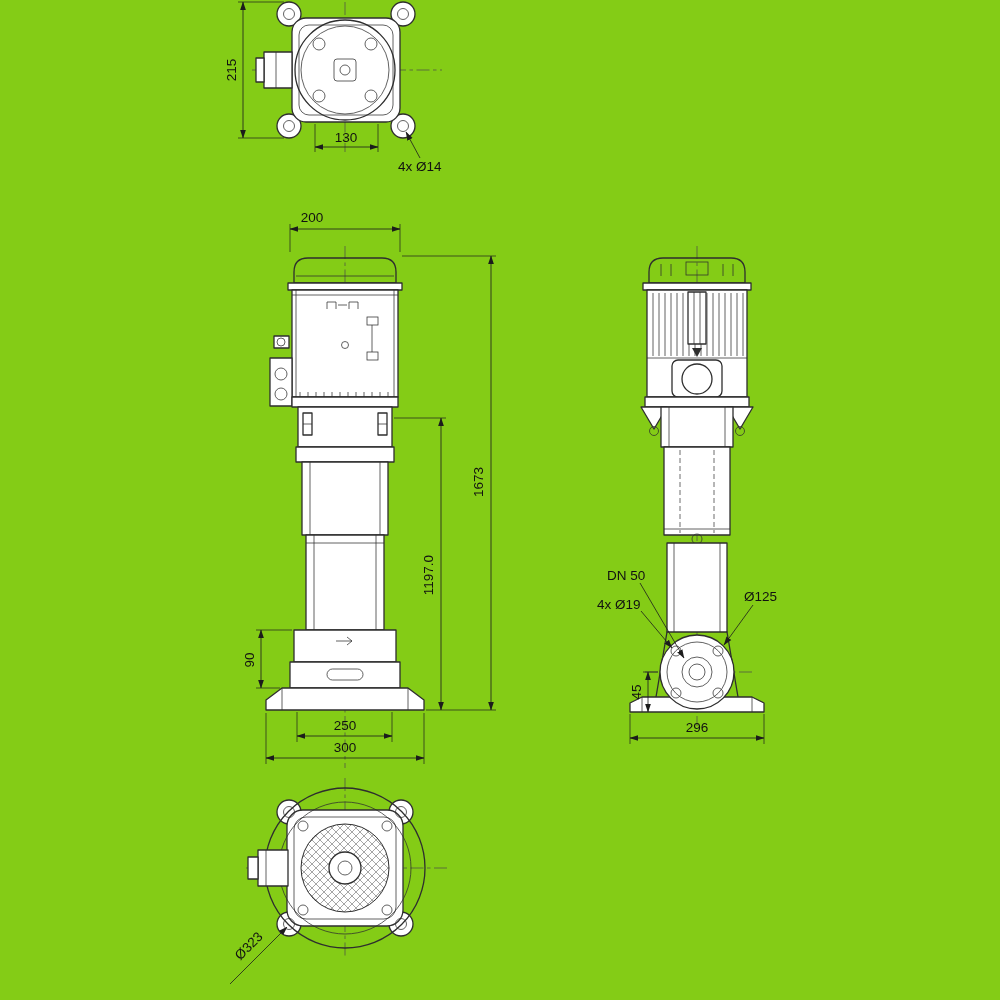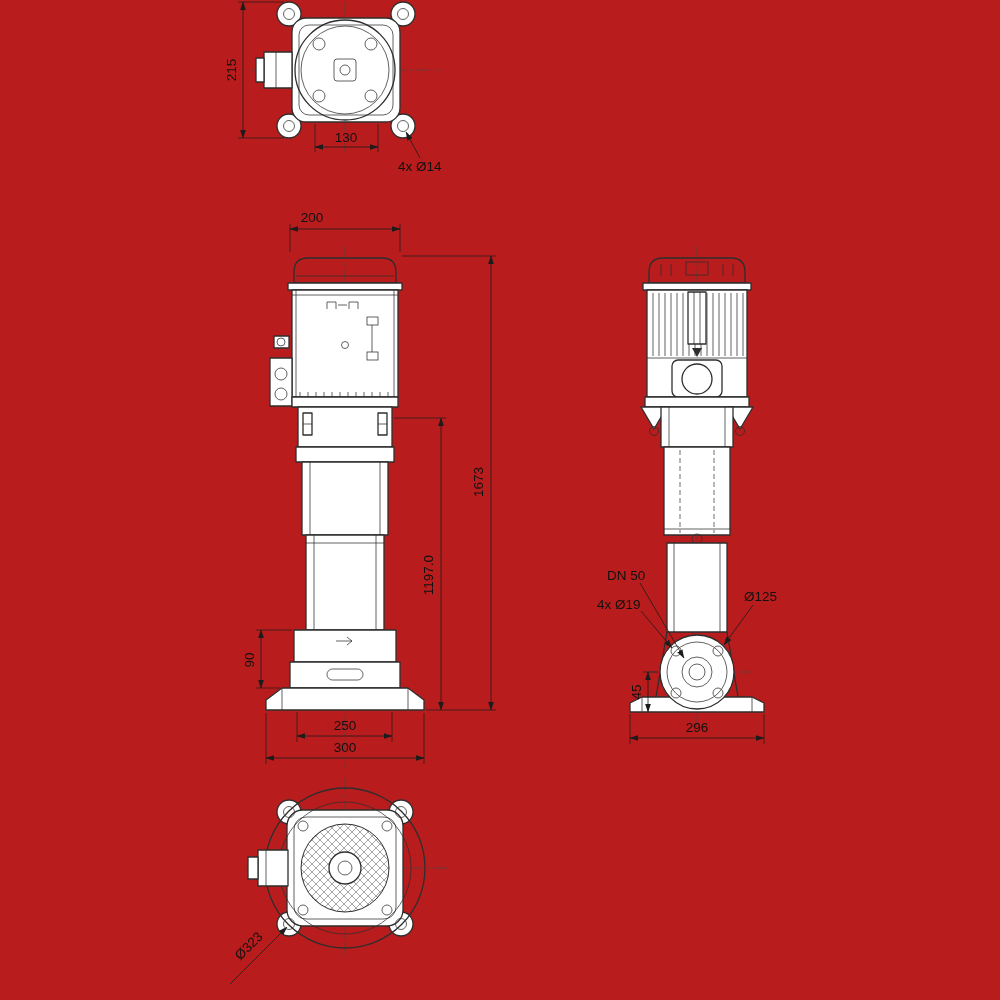--- a/index.html
+++ b/index.html
@@ -1,16 +1,16 @@
 <!DOCTYPE html>
 <html><head>
 <meta charset="utf-8">
 <style>
   html,body{margin:0;padding:0;background:#fff;}
-  .stage{width:1000px;height:1000px;position:relative;background:#b91c1c;overflow:hidden;}
+  .stage{width:1000px;height:1000px;position:relative;background:#84cc16;overflow:hidden;}
   svg{display:block;}
   .outline{fill:none;stroke:#2e2e2e;stroke-width:1.3;stroke-linejoin:round;stroke-linecap:round;}
   .fillwhite{fill:#ffffff;stroke:#2e2e2e;stroke-width:1.3;stroke-linejoin:round;}
   .thin{fill:none;stroke:#2e2e2e;stroke-width:0.75;}
   .center{fill:none;stroke:#474747;stroke-width:0.7;stroke-dasharray:13 3.5 3.5 3.5;}
   .hidden{fill:none;stroke:#474747;stroke-width:0.8;stroke-dasharray:5 3;}
   .dim{fill:none;stroke:#1c1c1c;stroke-width:0.8;}
   .ext{fill:none;stroke:#1c1c1c;stroke-width:0.7;}
   .dimtxt{font-family:"Liberation Sans",sans-serif;font-size:13.5px;fill:#111111;}
 </style>

